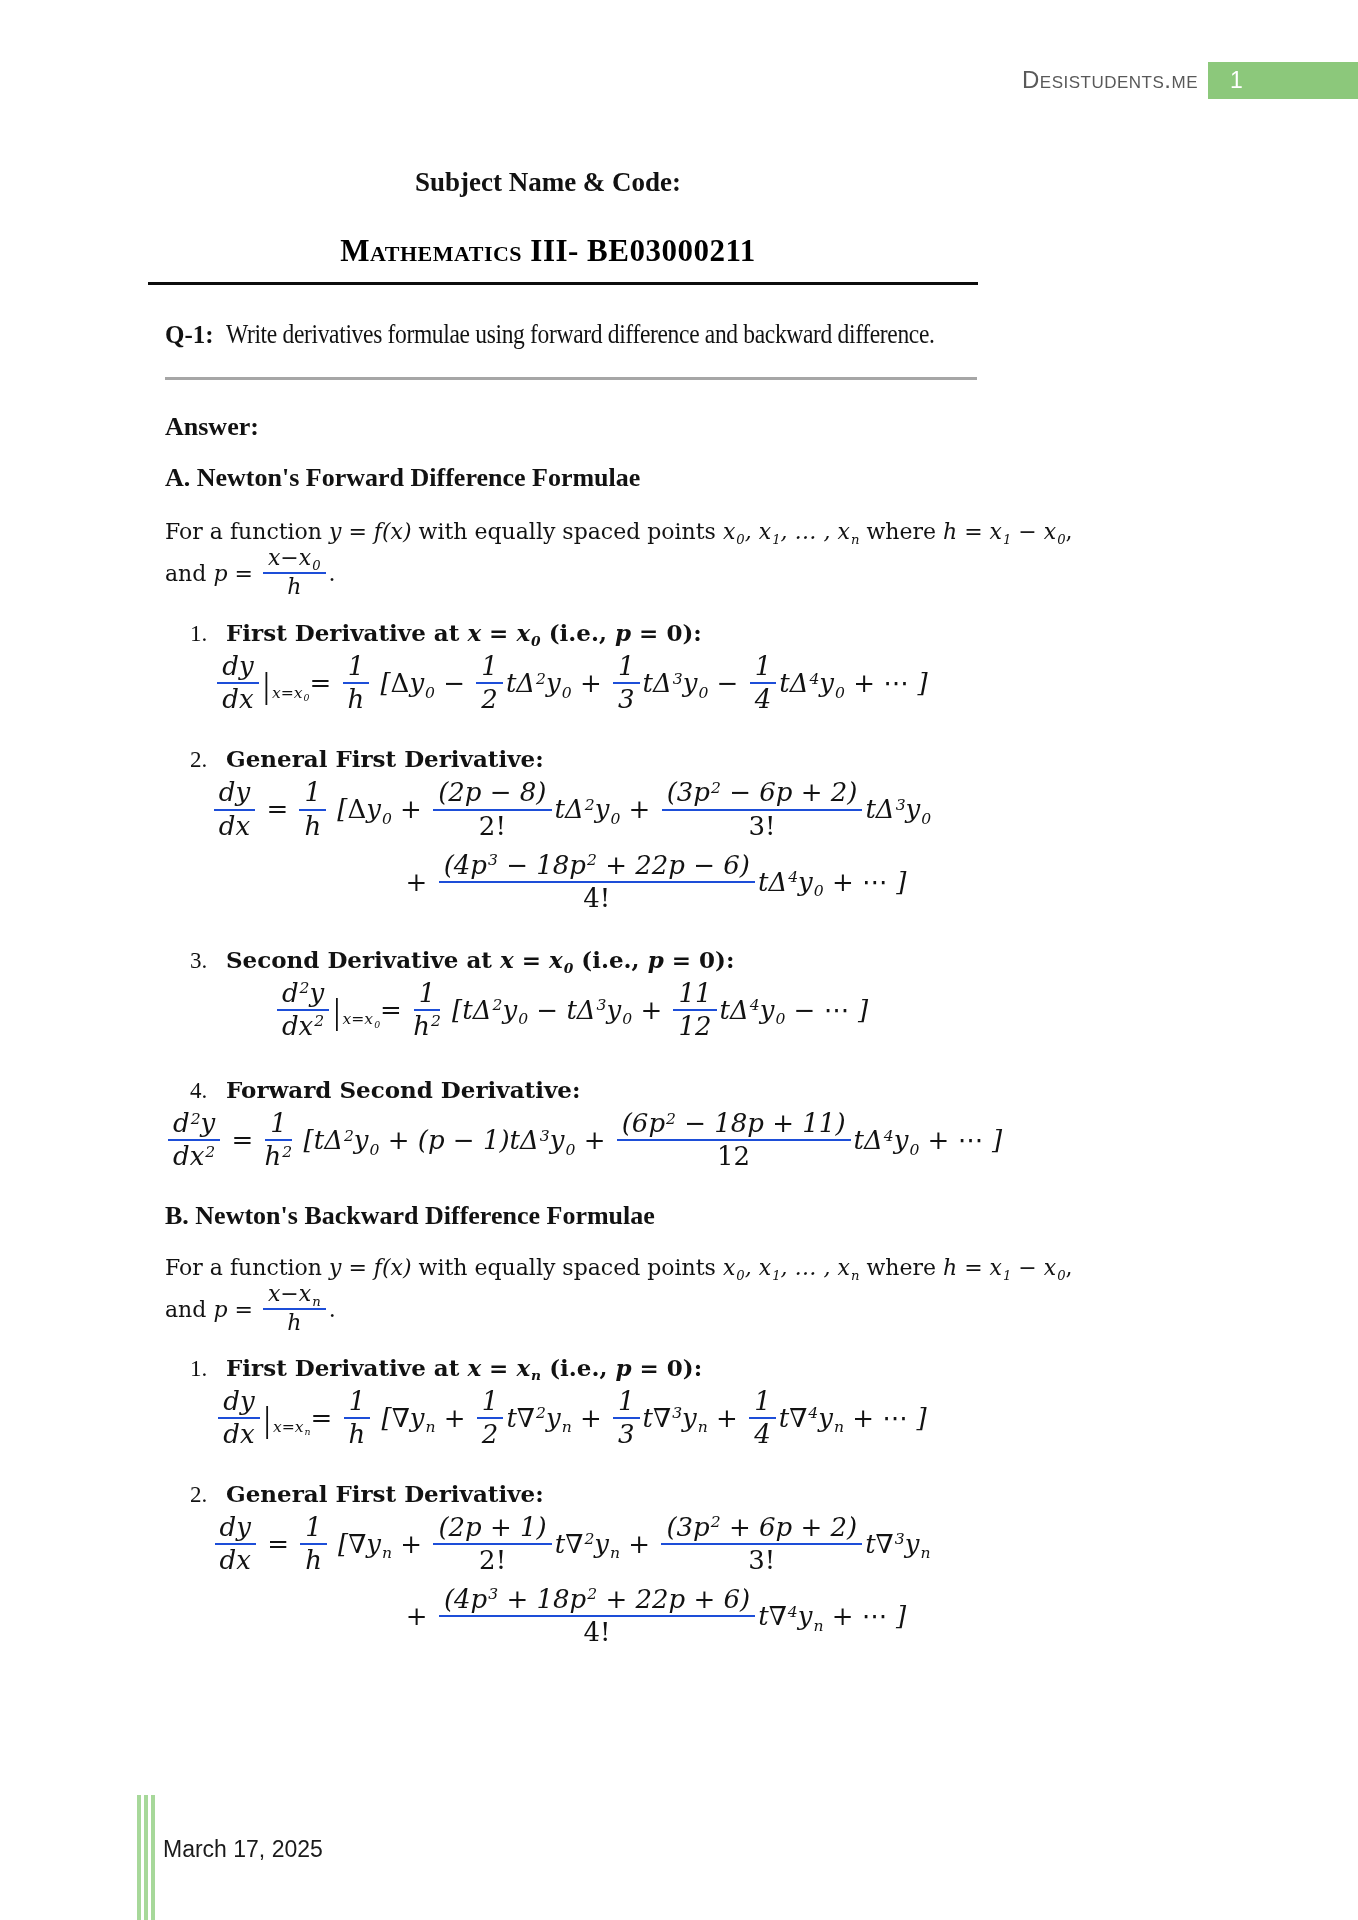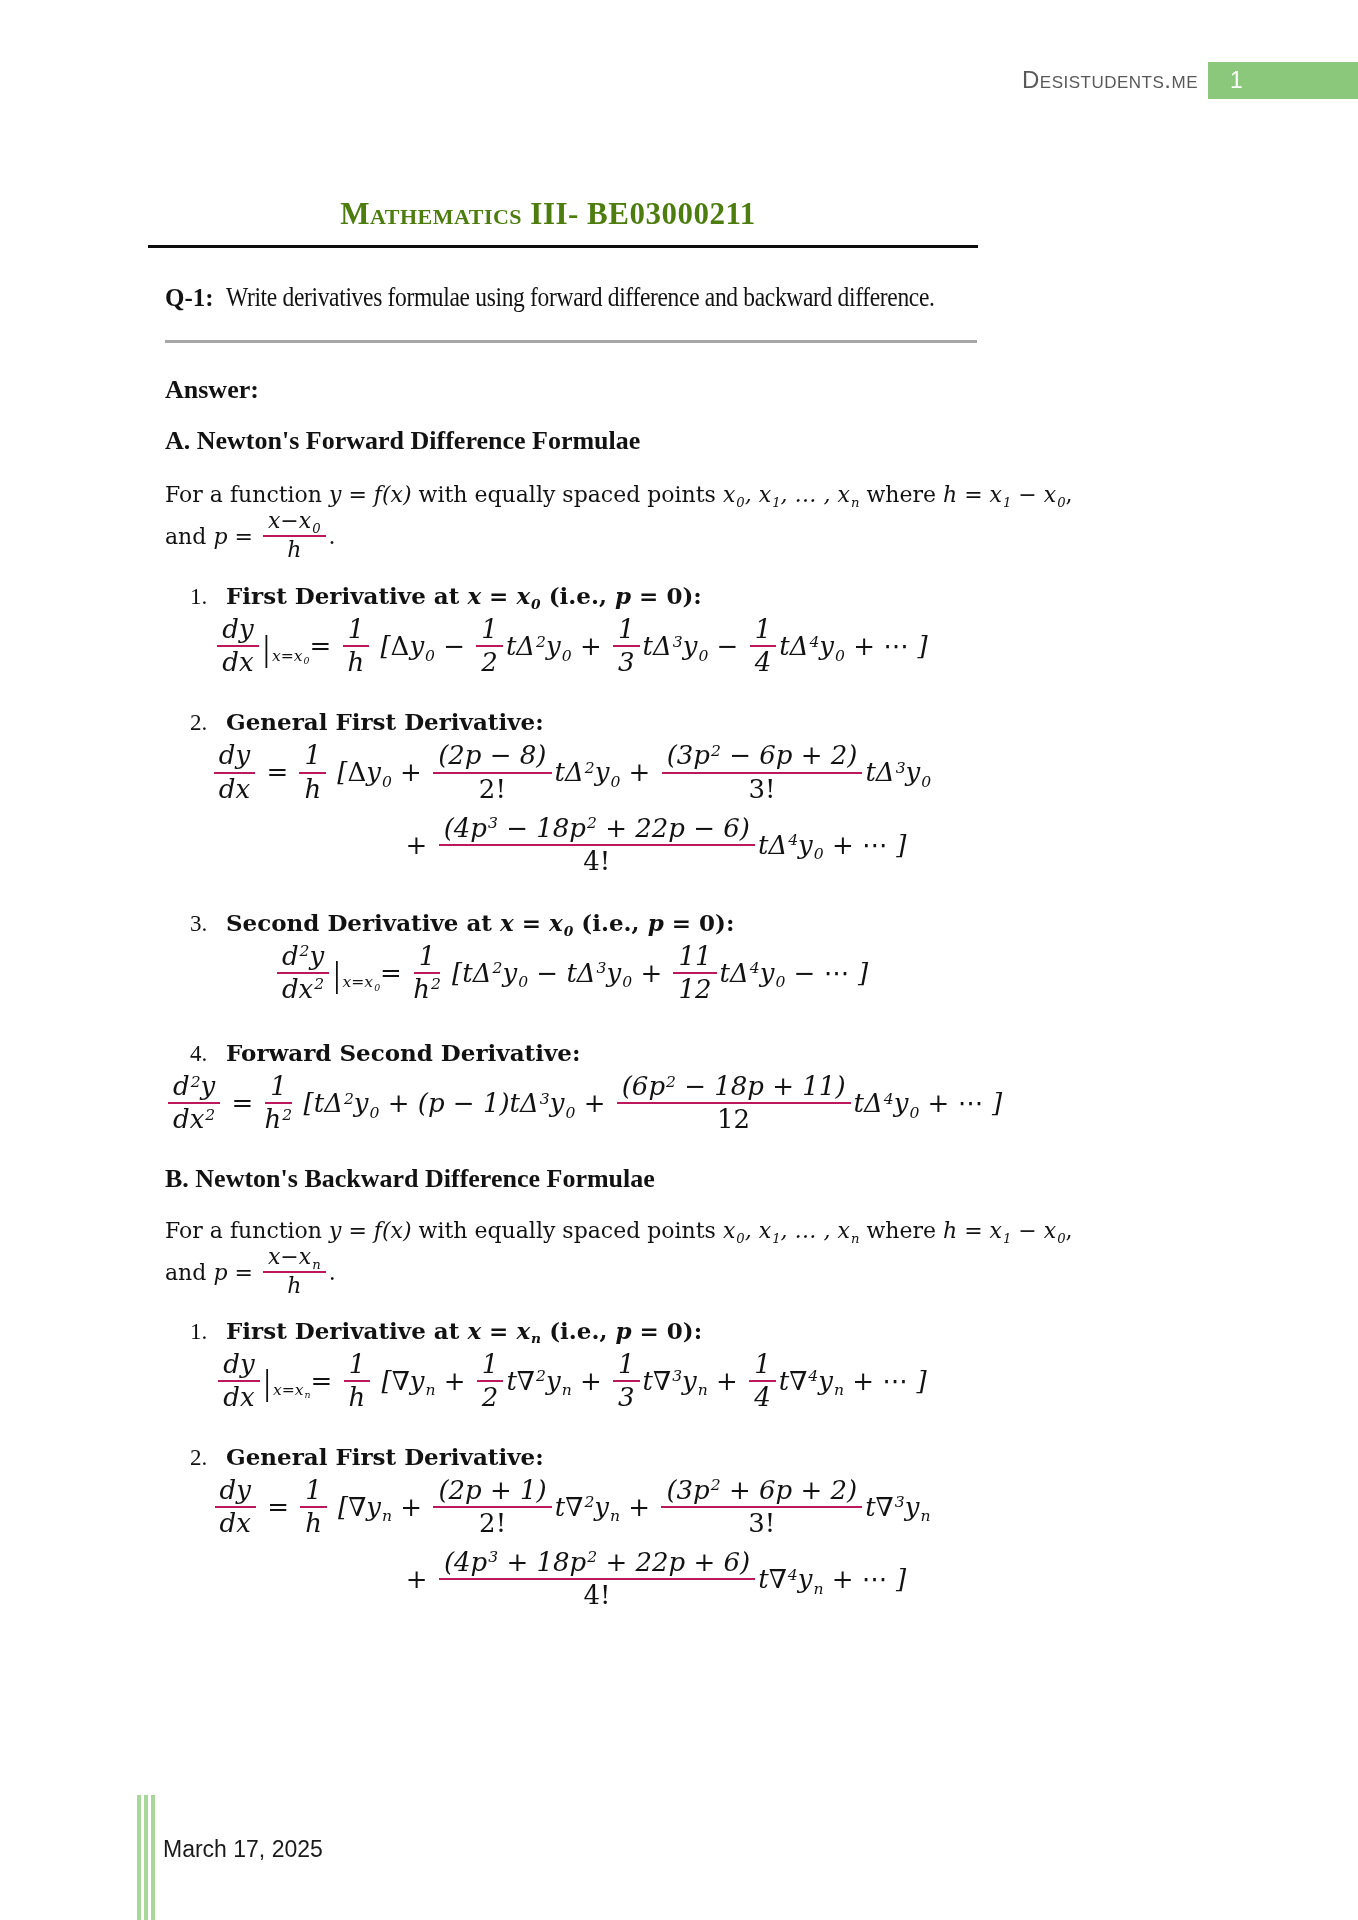--- a/index.html
+++ b/index.html
@@ -11,21 +11,21 @@
   .site{font-family:"Liberation Sans","DejaVu Sans",sans-serif;font-variant:small-caps;
         font-size:24px;color:#595959;margin-right:10px;letter-spacing:0.5px;}
   .badge{width:165px;height:37px;background:#8cc87b;color:#ffffff;display:flex;align-items:center;
          font-family:"Liberation Sans","DejaVu Sans",sans-serif;font-size:23px;padding-left:22px;box-sizing:border-box;}
 
   
   .content{position:absolute;left:0;top:0;width:100%;padding-top:164px;}
   .centerwrap{width:830px;margin-left:133px;text-align:center;}
   .title-label{font-size:27px;font-weight:700;line-height:37px;}
   .course{margin-top:27px;font-size:31px;font-weight:700;line-height:45px;font-variant:small-caps;
-          color:#4d7c0f;letter-spacing:0.5px;text-align:center;}
+          color:#000000;letter-spacing:0.5px;text-align:center;}
   .rule-black{margin-left:148px;margin-top:9px;width:830px;height:3px;background:#0d0d0d;}
   .assignment{margin-top:46px;font-size:25px;font-weight:700;line-height:37px;}
   .topic{margin-top:25px;font-family:"Liberation Sans","DejaVu Sans",sans-serif;font-variant:small-caps;
          font-size:23px;font-weight:700;line-height:31px;color:#23607b;letter-spacing:0.3px;}
 
   .question{margin-top:30px;margin-left:165px;line-height:37px;white-space:nowrap;}
   .qlabel{font-size:25px;font-weight:700;}
   .qtext{display:inline-block;font-size:28px;letter-spacing:-0.4px;transform:scaleX(0.84);
          transform-origin:0 60%;margin-left:12px;}
   .rule-gray{margin-left:165px;margin-top:21px;width:812px;height:3px;background:#a6a6a6;}
@@ -45,21 +45,21 @@
 
   
   .fline{margin-left:165px;width:812px;text-align:center;font-size:26px;line-height:1.25;
          padding:5px 0;white-space:nowrap;}
   .fline.shift{transform:translateX(85px);}
   .mi{font-style:italic;font-family:"DejaVu Serif","DejaVu Sans",serif;}
   .mt{font-style:normal;font-family:"DejaVu Serif","DejaVu Sans",serif;}
   .mbar{font-style:normal;font-size:1.4em;line-height:0;vertical-align:-0.12em;padding:0 1px;}
   .frac{display:inline-flex;flex-direction:column;align-items:center;text-align:center;
         vertical-align:middle;margin:0 3px;position:relative;top:-3px;line-height:1.12;}
-  .frac .num{border-bottom:2px solid #be185d;padding:0 5px 1px;}
+  .frac .num{border-bottom:2px solid #1d4ed8;padding:0 5px 1px;}
   .frac .den{padding-top:1px;}
   .msub{font-size:60%;position:relative;top:0.35em;line-height:1;margin-left:1px;}
   .msup{font-size:60%;position:relative;top:-0.55em;line-height:1;margin-left:1px;}
 
   
   .bars{position:absolute;left:137px;top:1795px;display:flex;gap:3px;}
   .bars span{width:4px;height:125px;background:#a7d89a;}
   .date{position:absolute;left:163px;top:1834px;font-family:"Liberation Sans","DejaVu Sans",sans-serif;
         font-size:23px;color:#1a1a1a;line-height:30px;}
 </style>
@@ -71,20 +71,21 @@
   <div class="header">
     <span class="site">Desistudents.me</span>
     <span class="badge">
         <span>1</span>
       </span>
   </div>
 
   <div class="content">
 
     <div class="centerwrap">
+      <div class="title-label">Subject Name &amp; Code:</div>
       <div class="course">Mathematics III- BE03000211</div>
     </div>
     <div class="rule-black"></div>
 
 
     <div class="question">
       <span class="qlabel">Q-1:</span><span class="qtext">Write derivatives formulae using forward difference and backward difference.</span>
     </div>
     <div class="rule-gray"></div>
 

